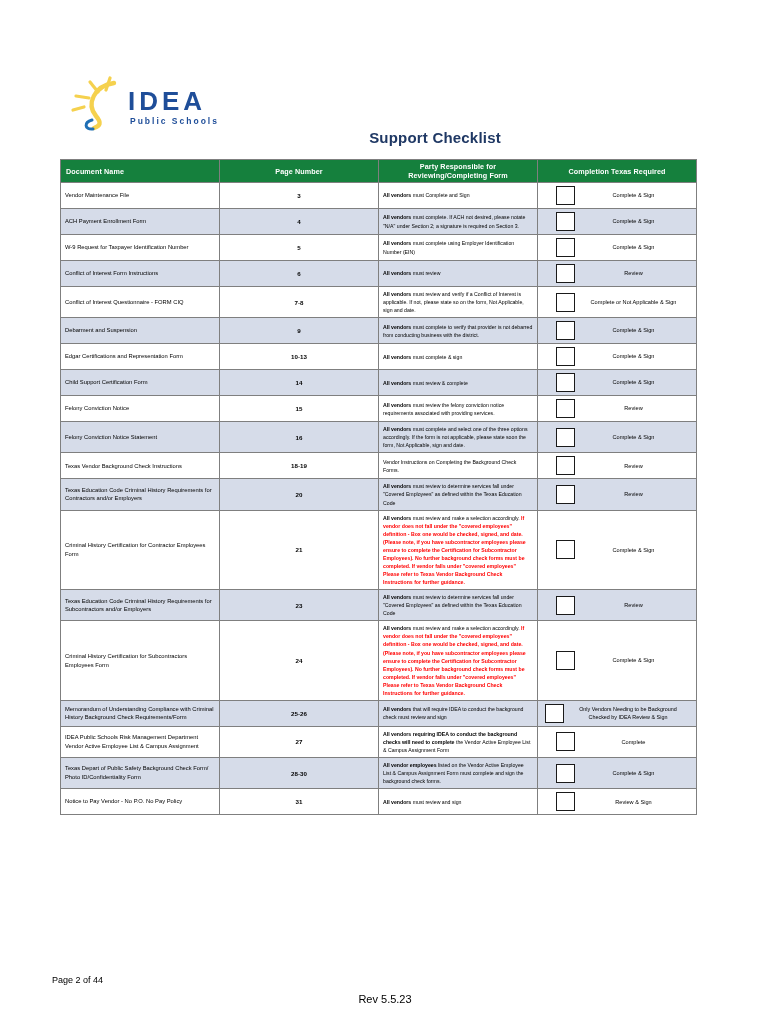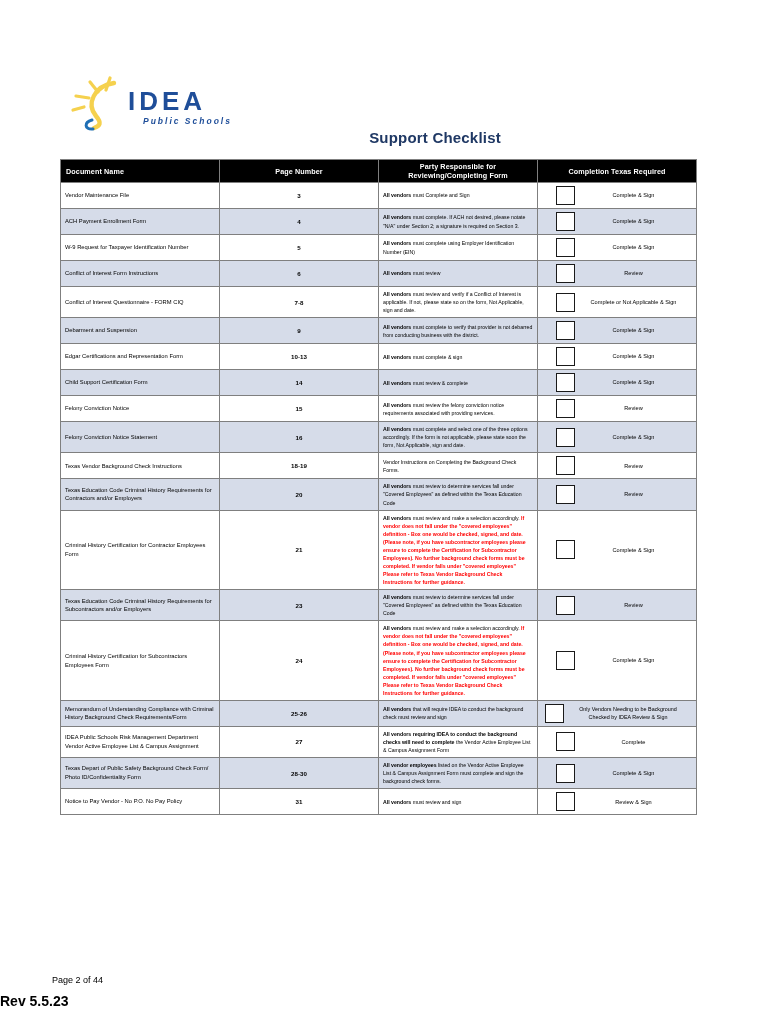--- a/index.html
+++ b/index.html
@@ -15,21 +15,21 @@
   
   .logo-wrap{position:absolute;left:70px;top:76px;width:175px;height:60px;}
   .logo-mark{position:absolute;left:0;top:0;width:62px;height:58px;}
   .logo-text{position:absolute;left:58px;top:12px;}
   .logo-idea{
     font-size:26px;font-weight:bold;letter-spacing:4px;
     color:#1F4E99;line-height:1;
   }
   .logo-sub{
     font-size:8.5px;font-weight:bold;letter-spacing:2.0px;
-    color:#1F4E99;line-height:1;margin-top:3px;margin-left:15px;font-style:italic;
+    color:#1F4E99;line-height:1;margin-top:3px;margin-left:2px;
   }
 
   
   .doc-title{
     position:absolute;left:0;top:129px;width:770px;
     text-align:center;
     font-size:15px;font-weight:bold;color:#1F3864;
     letter-spacing:.2px;
     padding-left:100px;
     box-sizing:border-box;
@@ -41,21 +41,21 @@
     border-collapse:collapse;
     table-layout:fixed;
   }
   .tbl td,.tbl th{
     border:1px solid #7f7f7f;
     vertical-align:middle;
     padding:3px 4px;
     box-sizing:border-box;
   }
   .tbl thead th{
-    background:#000000;
+    background:#15803d;
     color:#ffffff;
     font-size:7.2px;
     font-weight:bold;
     height:20px;
     padding:2px 5px;
     letter-spacing:.1px;
   }
   th.h-doc{text-align:left;}
   th.h-page,th.h-status{}
   th.h-party{text-align:center;}
@@ -91,21 +91,21 @@
   .status-inner.wide .chk{margin-left:3px;}
   .status-inner.wide .status-lbl{font-size:5.4px;}
 
   
   .foot-left{
     position:absolute;left:52px;top:975px;
     font-size:9px;color:#000;
   }
   .foot-center{
     position:absolute;left:0;top:993px;width:770px;
-    font-size:14px;color:#000;font-weight:bold;
+    text-align:center;font-size:11px;color:#000;
   }
 </style>
 </head>
 <body>
 
 <div class="page">
 
   <div class="logo-wrap">
     <div class="logo-mark">
       <svg width="62" height="58" viewBox="0 0 62 58">

